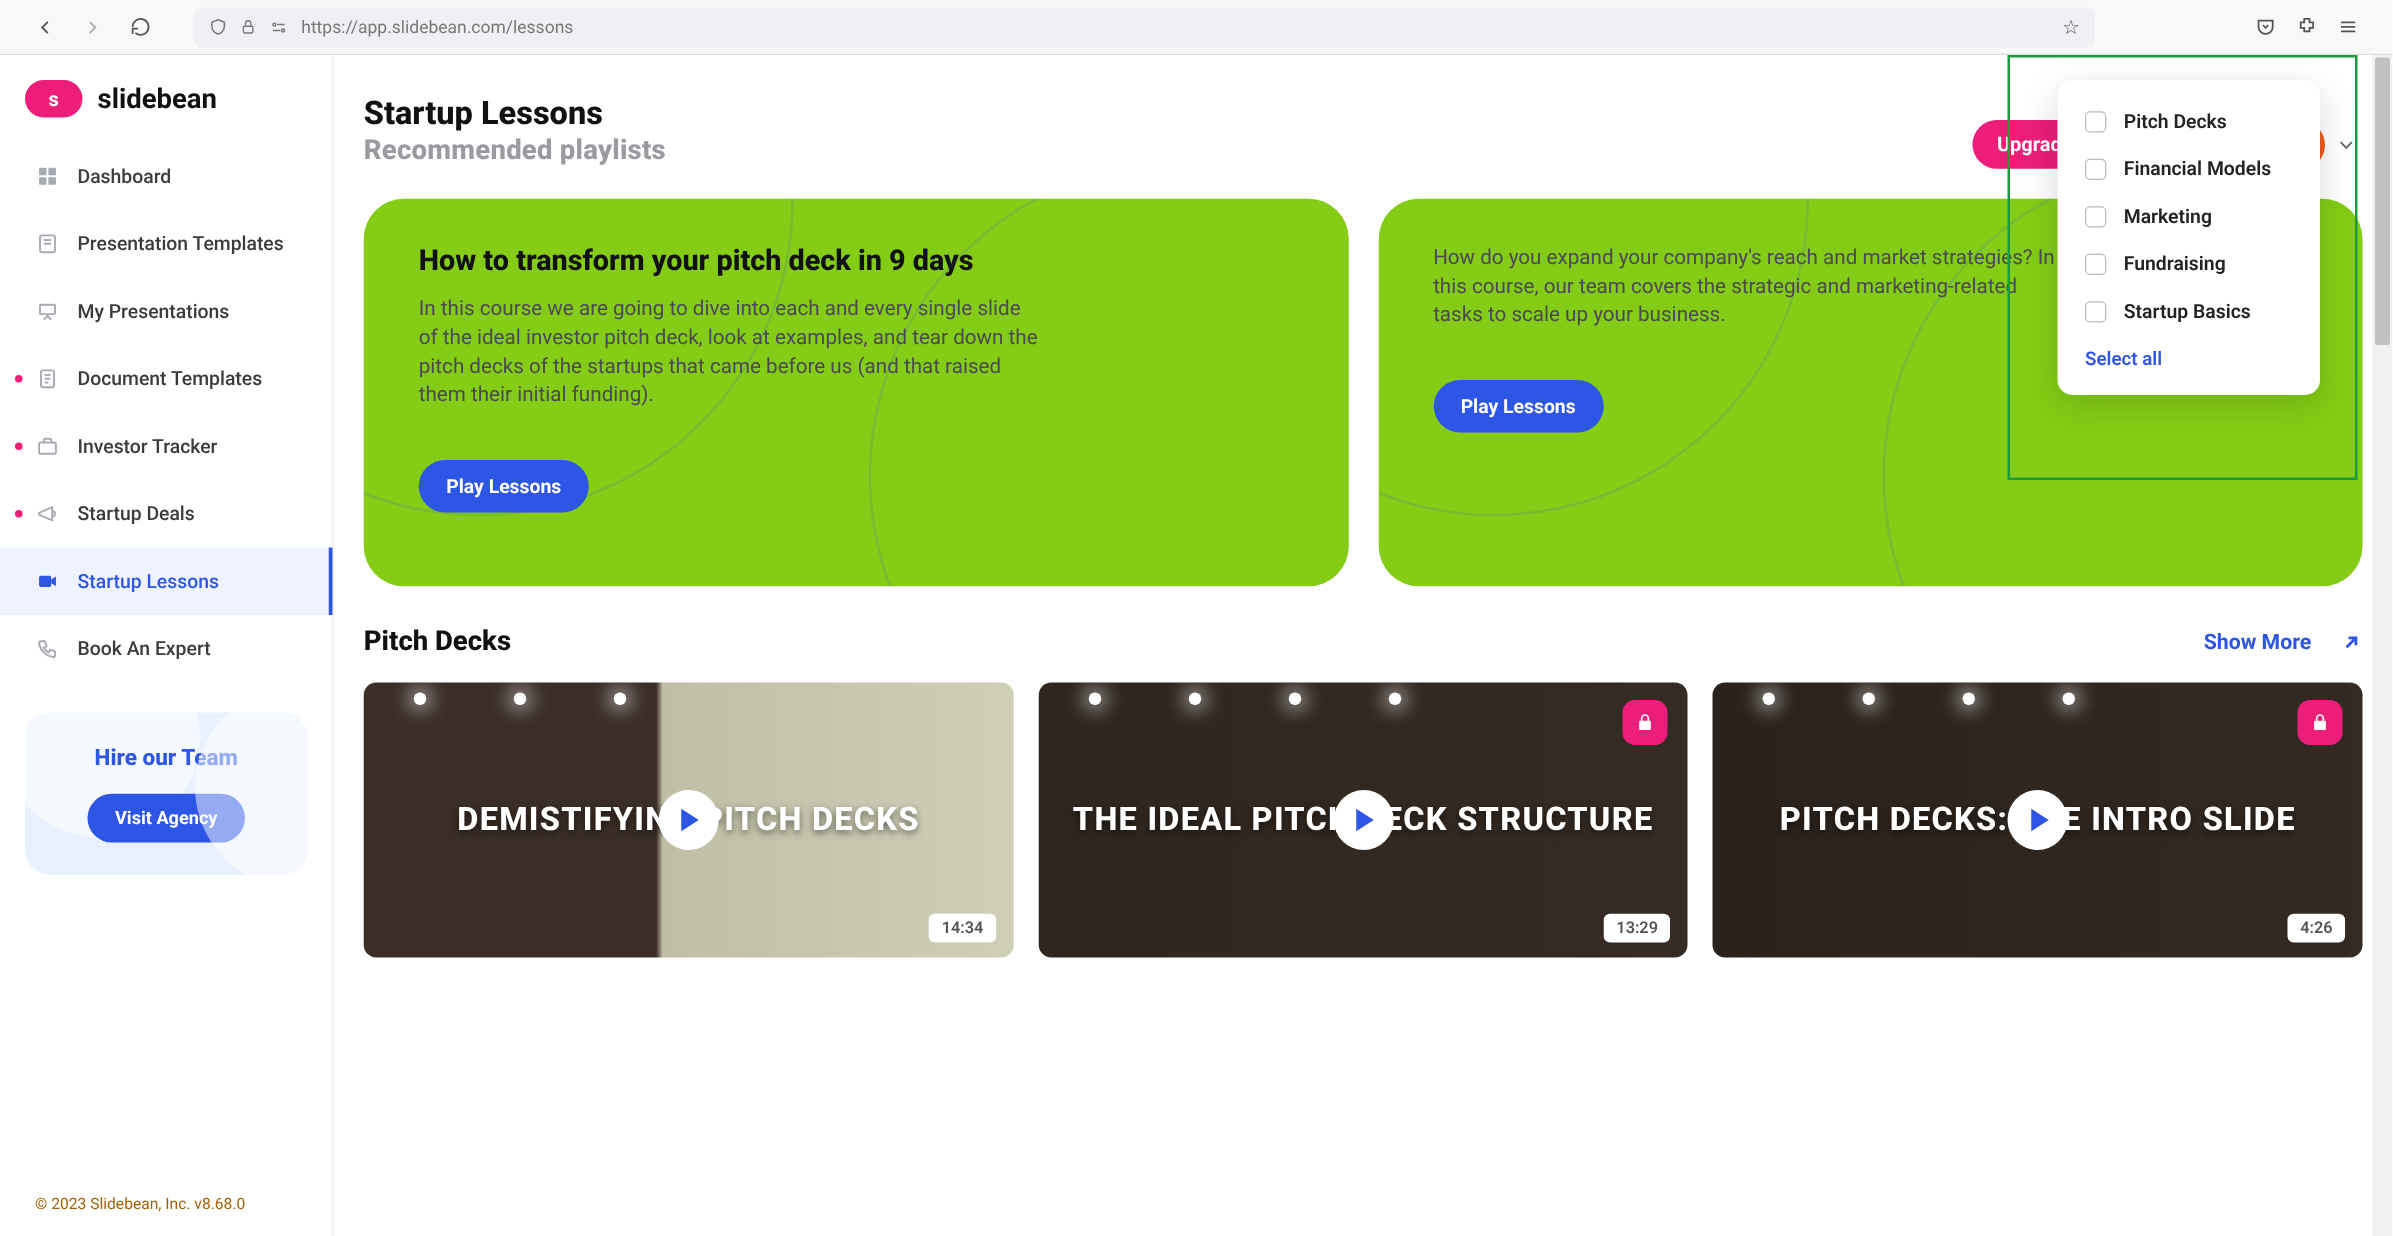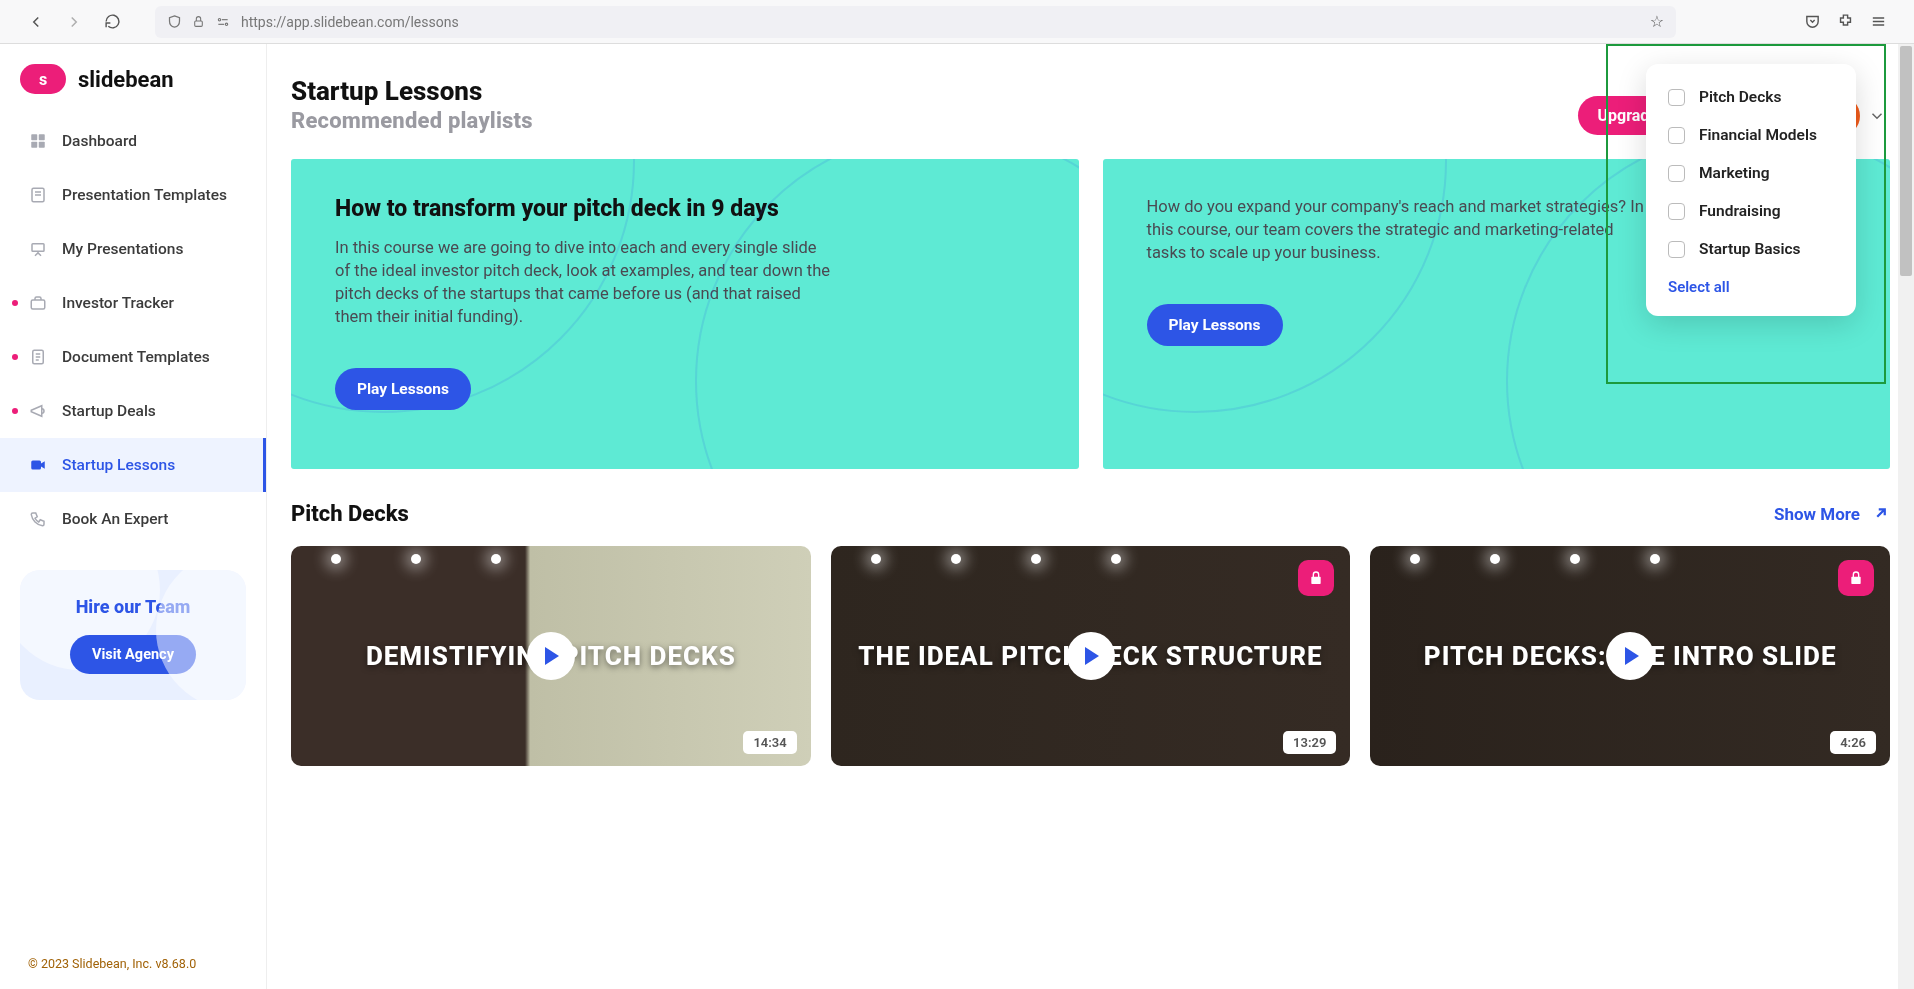--- a/index.html
+++ b/index.html
@@ -42,29 +42,29 @@
   .main { flex:1; overflow:auto; padding:0 24px 0 24px; position:relative; }
   .header-row { display:flex; align-items:center; padding:32px 0 8px 0; position:relative; }
   .page-title { font-size:26px; font-weight:800; }
   .upgrade-btn { position:absolute; right:212px; top:52px; background:#ec1e79; color:#fff; border:none; border-radius:20px; padding:10px 20px; font-weight:700; font-size:16px; }
   .avatar { position:absolute; right:30px; top:52px; width:40px; height:40px; border-radius:50%; background:#f25c1b; color:#fff; display:flex; align-items:center; justify-content:center; font-weight:700; font-size:18px; }
   .chevron-user { position:absolute; right:4px; top:63px; color:#666; }
   .section-title { font-size:22px; font-weight:800; color:#555; }
   .sec-cut { color:#9a9aa1; letter-spacing:0.2px; }
 
   .playlists { display:flex; gap:24px; margin-top:26px; }
-  .card { flex:1; background:#5eead4; border-radius:3px; padding:36px 44px 36px 44px; position:relative; overflow:hidden; min-height:310px; }
+  .card { flex:1; background:#84cc16; border-radius:32px; padding:36px 44px 36px 44px; position:relative; overflow:hidden; min-height:310px; }
   .card::before { content:""; position:absolute; width:500px; height:500px; border-radius:50%; border:2px solid rgba(45,85,230,0.14); left:-160px; top:-250px; }
   .card::after  { content:""; position:absolute; width:500px; height:500px; border-radius:50%; border:2px solid rgba(45,85,230,0.14); right:-120px; top:-30px; }
   .card-title { font-size:23px; font-weight:800; margin-bottom:14px; position:relative; }
   .card-desc { font-size:16.5px; color:#4a4a52; line-height:1.4; max-width:500px; position:relative; }
   .play-btn { margin-top:40px; background:#2d55e6; color:#fff; border:none; border-radius:22px; padding:12px 22px; font-weight:700; font-size:15.5px; cursor:pointer; position:relative; }
 
   .pitch-head { display:flex; align-items:center; justify-content:space-between; margin-top:32px; }
-  .show-more { color:#2d55e6; font-weight:700; font-size:17px; display:flex; align-items:flex-start; gap:12px; cursor:pointer; }
+  .show-more { color:#2d55e6; font-weight:700; font-size:17px; display:flex; align-items:center; gap:23px; cursor:pointer; }
   .videos { display:flex; gap:20px; margin-top:20px; }
   .vcard { flex:1; border-radius:10px; overflow:hidden; position:relative; height:220px; background:linear-gradient(180deg,#3b2e28,#2b221c); display:flex; align-items:center; justify-content:center; }
   .vcard .overlay-title { color:#fff; font-size:26px; font-weight:800; text-align:center; letter-spacing:1px; line-height:1.25; text-shadow:0 2px 6px rgba(0,0,0,0.5); padding:0 24px; }
   .play-circle { position:absolute; width:48px; height:48px; background:#fff; border-radius:50%; display:flex; align-items:center; justify-content:center; color:#2d55e6; left:50%; top:50%; transform:translate(-50%,-50%); }
   .play-circle .tri { width:0; height:0; border-left:14px solid #2d55e6; border-top:9px solid transparent; border-bottom:9px solid transparent; margin-left:3px; }
   .lock-badge { position:absolute; top:14px; right:16px; width:36px; height:36px; background:#ec1e79; border-radius:10px; display:flex; align-items:center; justify-content:center; color:#fff; }
   .time-badge { position:absolute; right:14px; bottom:12px; background:#fff; color:#555; font-size:13px; font-weight:600; padding:4px 10px; border-radius:5px; }
   .vcard.first { background:linear-gradient(90deg,#3b2e28 45%,#bfbfa6 46%,#cfcfb8); }
   .vcard.second{ background:linear-gradient(90deg,#2e261f,#352b24); }
   .vcard.third { background:linear-gradient(90deg,#2a221c,#332a23); }
@@ -174,35 +174,35 @@
               <rect x="4" y="5" width="16" height="10" rx="1"></rect>
               <path d="M12 15v4M8 21l4-4 4 4"></path>
             </svg>
           </span>
         <span>My Presentations</span>
       </li>
       <li class="nav-item">
         <span class="dot"></span>
         <span class="icon">
             <svg width="18" height="18" viewBox="0 0 24 24" fill="none" stroke="currentColor" stroke-width="2">
+              <rect x="5" y="3" width="14" height="18" rx="2"></rect>
+              <path d="M9 8h6M9 12h6M9 16h4"></path>
+            </svg>
+          </span>
+        <span>Document Templates</span>
+      </li>
+      <li class="nav-item">
+        <span class="dot"></span>
+        <span class="icon">
+            <svg width="18" height="18" viewBox="0 0 24 24" fill="none" stroke="currentColor" stroke-width="2">
               <rect x="3" y="8" width="18" height="12" rx="2"></rect>
               <path d="M8 8V6a2 2 0 0 1 2-2h4a2 2 0 0 1 2 2v2"></path>
             </svg>
           </span>
         <span>Investor Tracker</span>
-      </li>
-      <li class="nav-item">
-        <span class="dot"></span>
-        <span class="icon">
-            <svg width="18" height="18" viewBox="0 0 24 24" fill="none" stroke="currentColor" stroke-width="2">
-              <rect x="5" y="3" width="14" height="18" rx="2"></rect>
-              <path d="M9 8h6M9 12h6M9 16h4"></path>
-            </svg>
-          </span>
-        <span>Document Templates</span>
       </li>
       <li class="nav-item">
         <span class="dot"></span>
         <span class="icon">
             <svg width="18" height="18" viewBox="0 0 24 24" fill="none" stroke="currentColor" stroke-width="2">
               <path d="M3 11l14-6v14L3 13v-2z"></path>
               <path d="M17 9a3 3 0 0 1 0 6"></path>
             </svg>
           </span>
         <span>Startup Deals</span>

